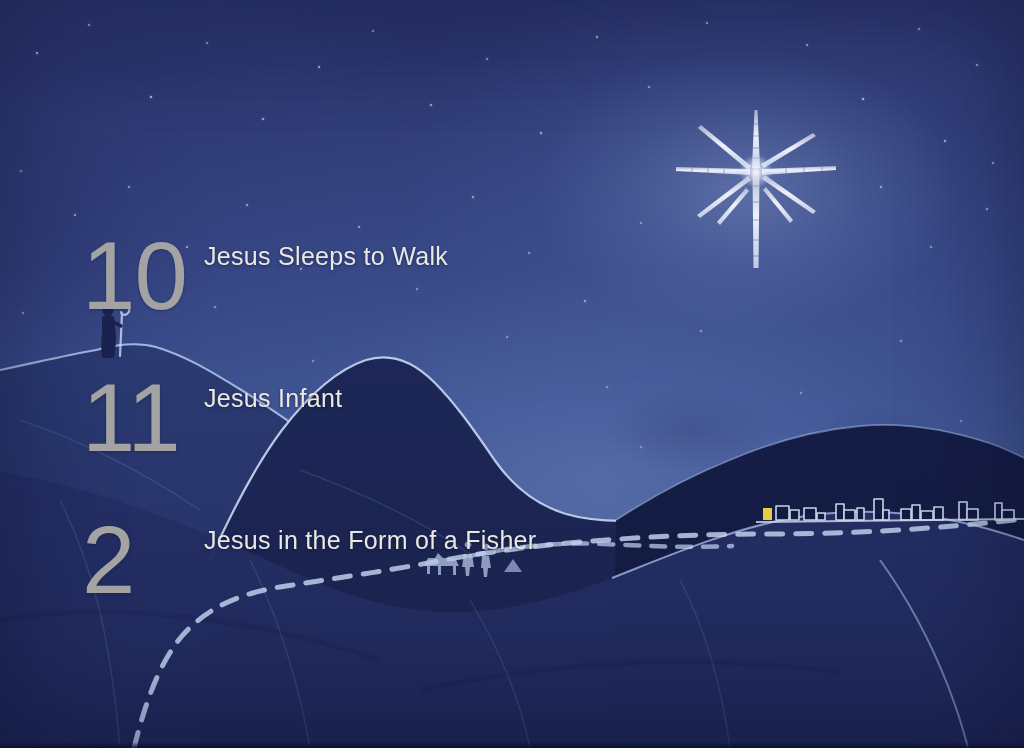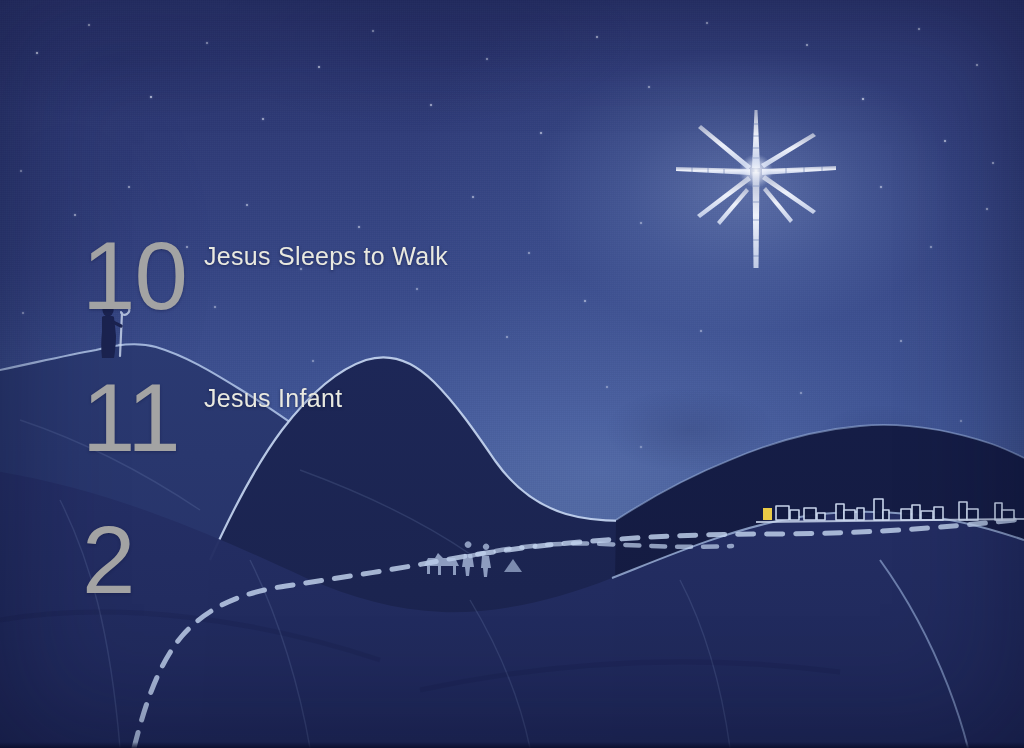--- a/index.html
+++ b/index.html
@@ -475,17 +475,18 @@
       <div class="station-label">Jesus Sleeps to Walk</div>
     </div>
 
     <div class="station" style="top:368px">
       <div class="station-num">11</div>
       <div class="station-label">Jesus Infant</div>
     </div>
 
     <div class="station" style="top:510px">
       <div class="station-num">2</div>
+      <div class="station-label">Jesus in the Form of a Fisher</div>
     </div>
 
   </div>
 
 </div>
 
 </body></html>

